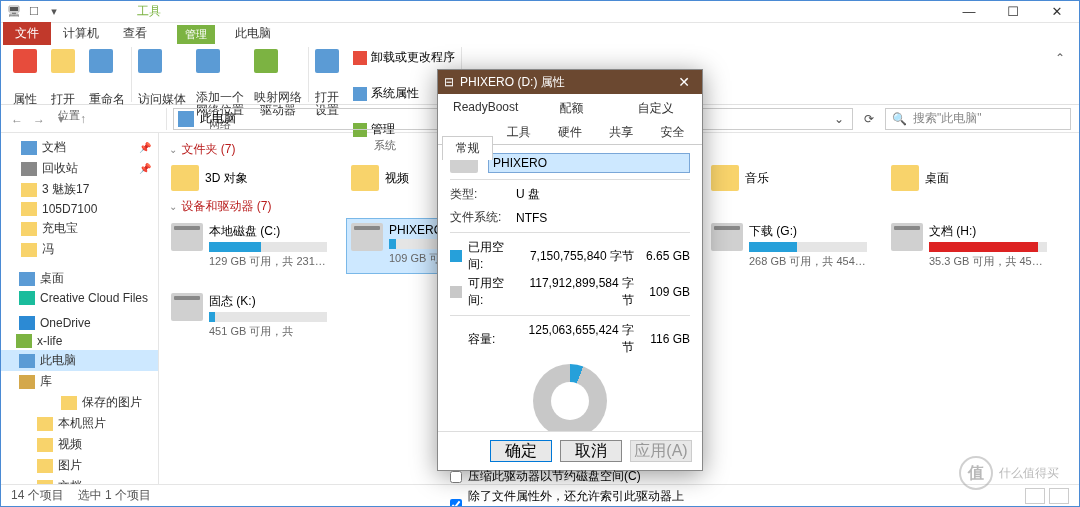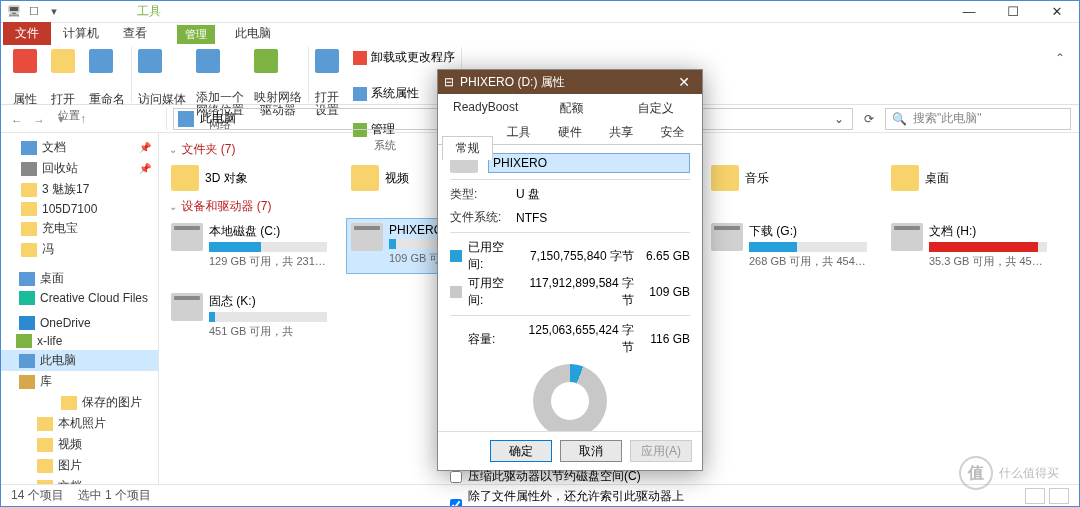--- a/index.html
+++ b/index.html
@@ -74,21 +74,21 @@
 .dlg .usage .sw{width:12px;height:12px}
 .dlg .usage .b{flex:0 0 50px}
 .dlg .usage .v{flex:1;text-align:right}
 .dlg .usage .v2{flex:0 0 50px;text-align:right}
 .dlg .donut{width:74px;height:74px;border-radius:50%;margin:8px auto 2px;background:conic-gradient(#26a0da 0 21deg,#c8c8c8 21deg 360deg);position:relative}
 .dlg .donut::after{content:"";position:absolute;inset:18px;background:#fff;border-radius:50%}
 .dlg .cap{text-align:center;font-size:11px;margin-bottom:6px}
 .dlg .chk{display:flex;align-items:center;gap:6px;font-size:11px;margin:3px 0}
 .dlg .chk input{width:12px;height:12px}
 .dlg .btns{display:flex;gap:8px;justify-content:flex-end;padding:8px 10px;border-top:1px solid #ddd;position:absolute;bottom:0;left:0;right:0;background:#fff}
-.dlg .btns button{width:62px;height:22px;border:1px solid #888;background:#e8e8e8;font-size:12px}
+.dlg .btns button{width:62px;height:22px;border:1px solid #888;background:#e8e8e8;font-size:16px}
 .dlg .btns button.pri{border-color:#0078d7}
 .dlg .btns button.dis{color:#999;border-color:#ccc}
 .wm{position:absolute;right:20px;bottom:16px;opacity:.45;display:flex;align-items:center;gap:6px;font-size:14px;color:#666;z-index:60}
 .wm .c{width:34px;height:34px;border:2px solid #999;border-radius:50%;display:flex;align-items:center;justify-content:center;font-size:16px;font-weight:bold}
 </style>
 </head>
 <body>
 
 <div class="titlebar">
   <div class="sys">

